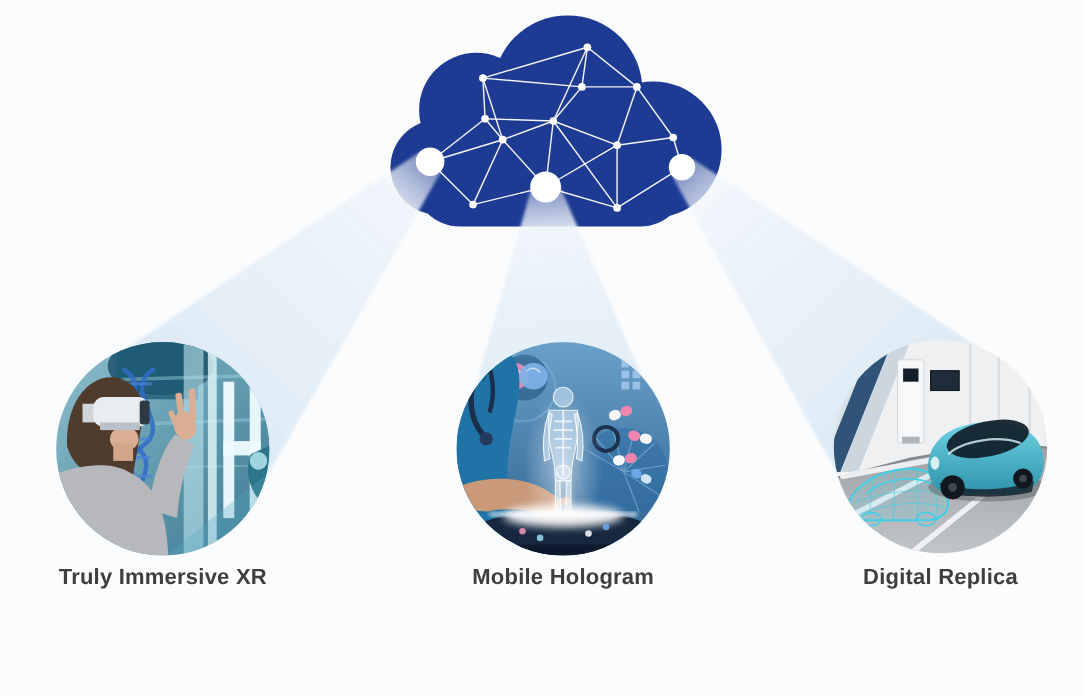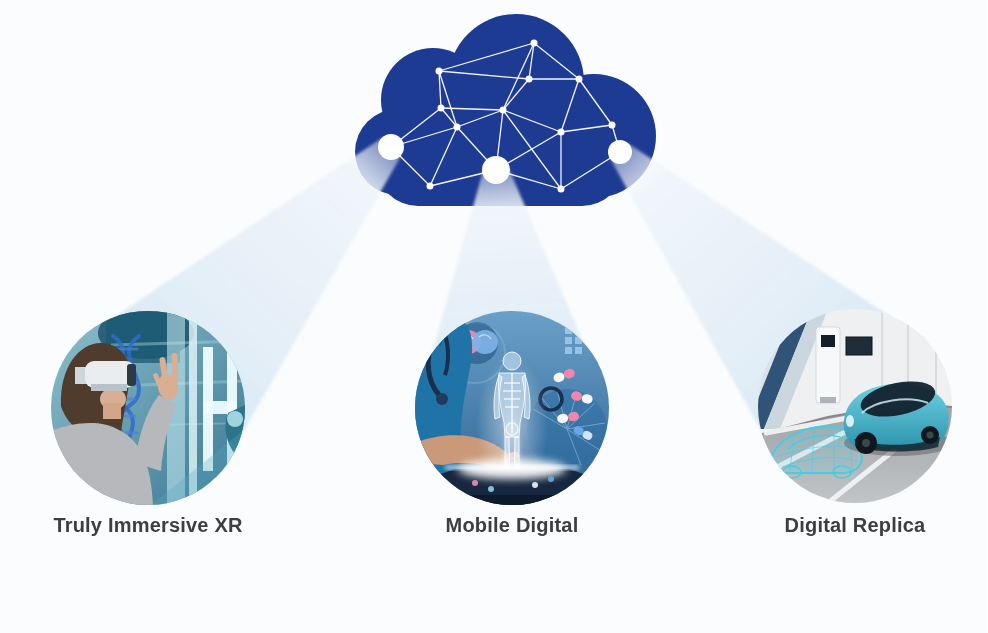--- a/index.html
+++ b/index.html
@@ -368,19 +368,19 @@
           <circle cx="172" cy="126" r="3.5" fill="#3a4750"></circle>
         <ellipse cx="92" cy="112" rx="4" ry="6" fill="#e8f6f8" opacity="0.9"></ellipse>
       </g>
     </g>
   </svg>
 
   <div class="caption" style="left:-2px;top:512px">
     <span>Truly Immersive XR</span>
   </div>
   <div class="caption" style="left:362px;top:512px">
-    <span>Mobile Digital</span>
+    <span>Mobile Hologram</span>
   </div>
   <div class="caption" style="left:705px;top:512px">
     <span>Digital Replica</span>
   </div>
 
 </div>
 
 </body></html>

